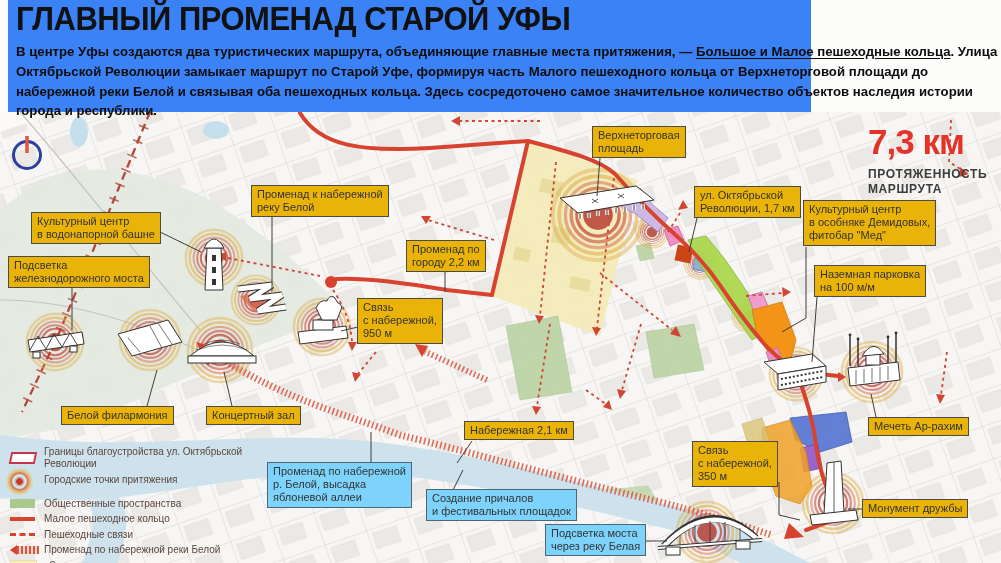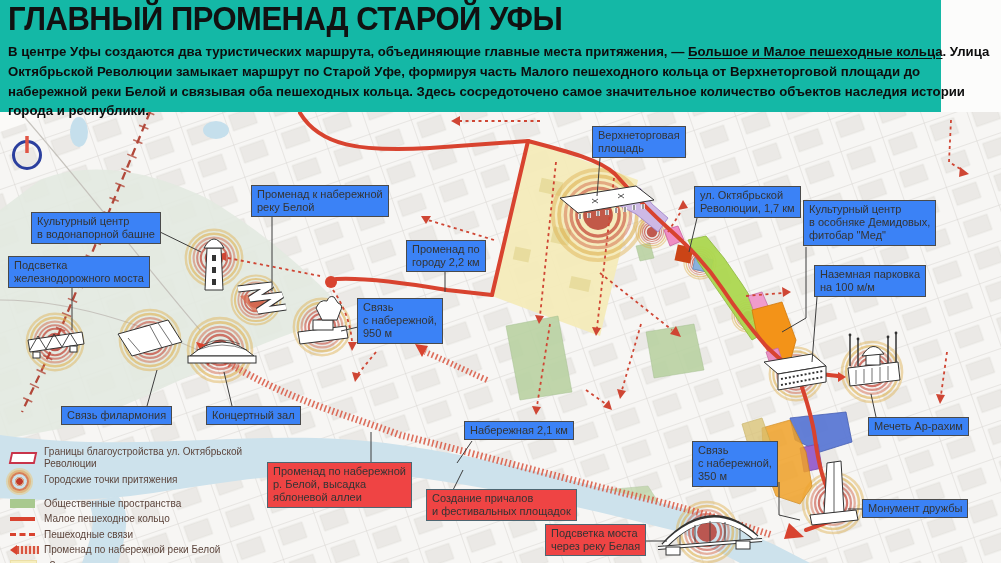--- a/index.html
+++ b/index.html
@@ -1,34 +1,34 @@
 <!DOCTYPE html>
 <html><head>
 <meta charset="utf-8">
 <style>
   html,body{margin:0;padding:0;background:#fff;}
   #page{position:relative;width:1001px;height:563px;overflow:hidden;
         font-family:"Liberation Sans","DejaVu Sans",sans-serif;background:#fcfcfb;}
   #map-svg{position:absolute;left:0;top:0;width:1001px;height:563px;}
   
-  #header{position:absolute;left:0;top:0;width:941px;height:112px;background:#14b8a6;z-index:5;}
+  #header{position:absolute;left:8px;top:0;width:803px;height:112px;background:#3b82f6;z-index:5;}
   #title{position:absolute;left:8px;top:0px;font-size:31px;font-weight:900;color:#111;
          letter-spacing:-0.5px;transform:scaleY(1.08);transform-origin:left top;white-space:nowrap;}
   #intro{position:absolute;left:8px;top:42px;width:984px;font-size:13.2px;font-weight:600;
          color:#0d0d0d;line-height:1.5;}
   #intro .u{text-decoration:underline;text-underline-offset:2px;}
   
   #stat{position:absolute;left:868px;top:124px;width:130px;z-index:4;}
   #stat .v{font-size:35px;font-weight:900;color:#e5332a;letter-spacing:-1px;line-height:1;}
   #stat .c{margin-top:8px;font-size:12px;font-weight:800;color:#3b3b3b;letter-spacing:0.6px;
            line-height:1.25;white-space:pre-line;}
   
-  .lbl{position:absolute;z-index:3;background:#3b82f6;border:1px solid #4a4a4a;color:#343434;
+  .lbl{position:absolute;z-index:3;background:#eab308;border:1px solid #4a4a4a;color:#343434;
        font-size:11px;line-height:1.2;padding:2px 5px;white-space:pre-line;}
-  .lbl.blue{background:#ef4444;border-color:#4d6672;}
+  .lbl.blue{background:#7dd3fc;border-color:#4d6672;}
   
   #legend{position:absolute;left:10px;top:446px;z-index:4;width:270px;}
   .lg-row{display:flex;margin-bottom:3.5px;}
   .lg-row.gap{margin-top:9px;}
   .lg-sw{width:34px;flex:0 0 34px;display:flex;align-items:center;}
   .lg-t{font-size:10px;color:#5c453c;line-height:1.2;}
   .sw-boundary{width:22px;height:8px;border:2px solid #c8344a;transform:skewX(-12deg);background:#fff;}
   .sw-attract{width:15px;height:15px;border-radius:50%;margin-left:2px;
       background:radial-gradient(circle,#c0392b 0 3px,rgba(224,120,60,.55) 3.5px 4.5px,rgba(0,0,0,0) 5px);
       box-shadow:0 0 0 2px rgba(204,67,50,.5),0 0 0 4px rgba(230,150,70,.45),0 0 0 6px rgba(235,200,120,.5);}
@@ -294,20 +294,25 @@
         <path d="M27,136 L27,153" stroke="#e05545" stroke-width="3.5"></path>
       </g>
     </g>
   </svg>
 
   <div id="header">
     <div id="title">ГЛАВНЫЙ ПРОМЕНАД СТАРОЙ УФЫ</div>
     <div id="intro"><span>В центре Уфы создаются два туристических маршрута, объединяющие главные места притяжения, — </span><span class="u">Большое и Малое пешеходные кольца</span><span>. Улица Октябрьской Революции замыкает маршрут по Старой Уфе, формируя часть Малого пешеходного кольца от Верхнеторговой площади до набережной реки Белой и связывая оба пешеходных кольца. Здесь сосредоточено самое значительное количество объектов наследия истории города и республики.</span></div>
   </div>
 
+  <div id="stat">
+    <div class="v">7,3 км</div>
+    <div class="c">ПРОТЯЖЕННОСТЬ
+МАРШРУТА</div>
+  </div>
 
   <div class="lbl" style="left:31px;top:212px">Культурный центр
 в водонапорной башне</div>
   <div class="lbl" style="left:8px;top:256px">Подсветка
 железнодорожного моста</div>
   <div class="lbl" style="left:251px;top:185px">Променад к набережной
 реку Белой</div>
   <div class="lbl" style="left:406px;top:240px">Променад по
 городу 2,2 км</div>
   <div class="lbl" style="left:592px;top:126px">Верхнеторговая
@@ -315,21 +320,21 @@
   <div class="lbl" style="left:694px;top:186px">ул. Октябрьской
 Революции, 1,7 км</div>
   <div class="lbl" style="left:803px;top:200px">Культурный центр
 в особняке Демидовых,
 фитобар "Мед"</div>
   <div class="lbl" style="left:814px;top:265px">Наземная парковка
 на 100 м/м</div>
   <div class="lbl" style="left:357px;top:298px">Связь
 с набережной,
 950 м</div>
-  <div class="lbl" style="left:61px;top:406px">Связь филармония</div>
+  <div class="lbl" style="left:61px;top:406px">Белой филармония</div>
   <div class="lbl" style="left:206px;top:406px">Концертный зал</div>
   <div class="lbl" style="left:868px;top:417px">Мечеть Ар-рахим</div>
   <div class="lbl" style="left:692px;top:441px">Связь
 с набережной,
 350 м</div>
   <div class="lbl" style="left:862px;top:499px">Монумент дружбы</div>
   <div class="lbl" style="left:464px;top:421px">Набережная 2,1 км</div>
   <div class="lbl blue" style="left:267px;top:462px">Променад по набережной
 р. Белой, высадка
 яблоневой аллеи</div>

